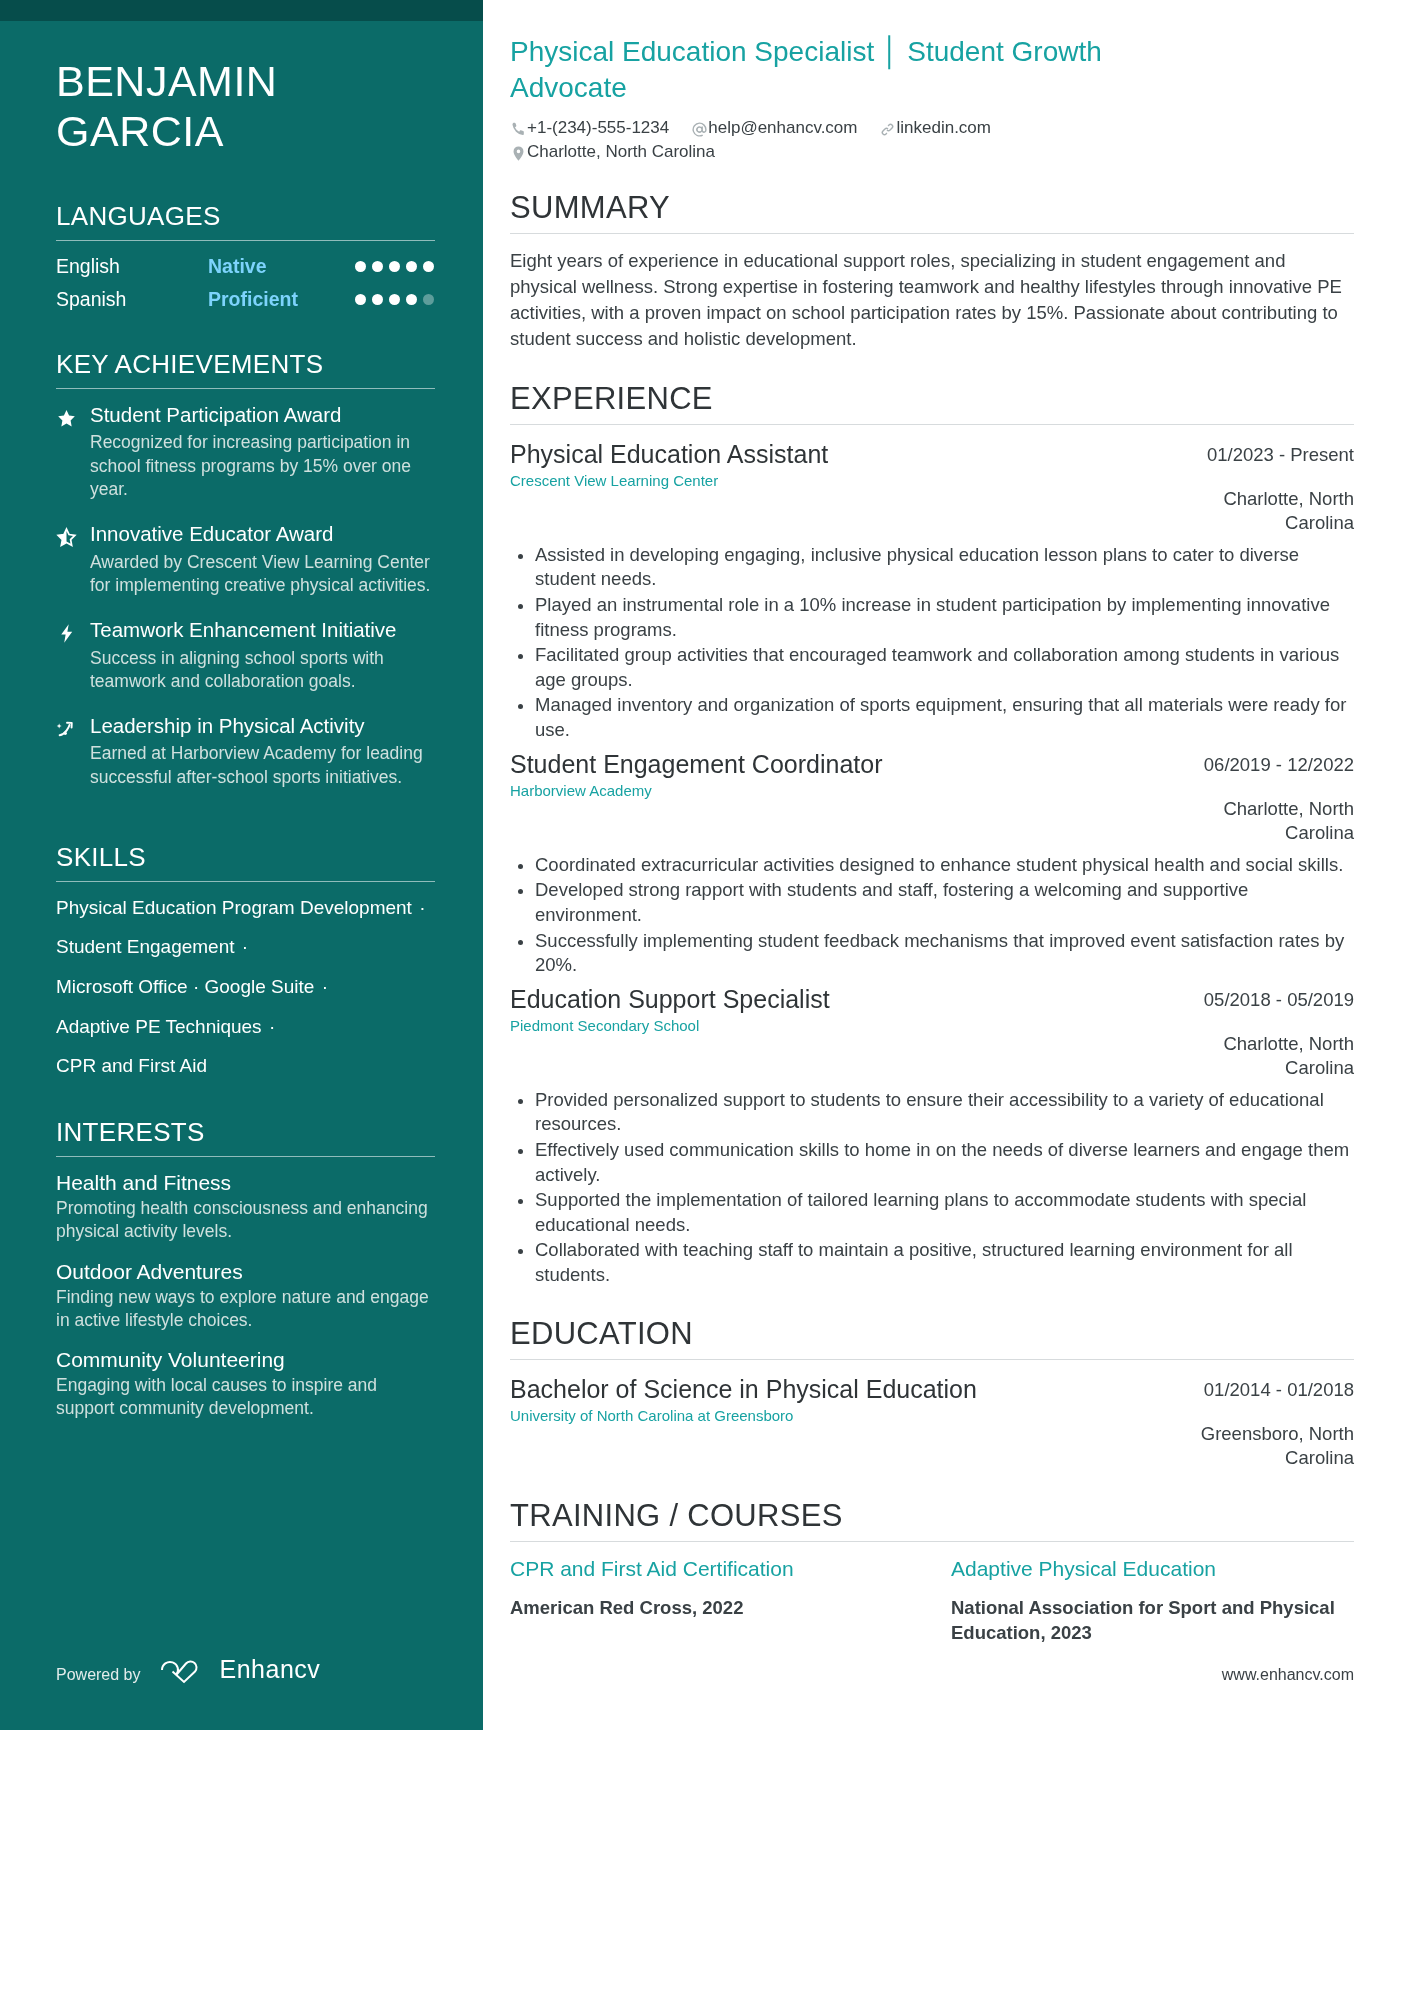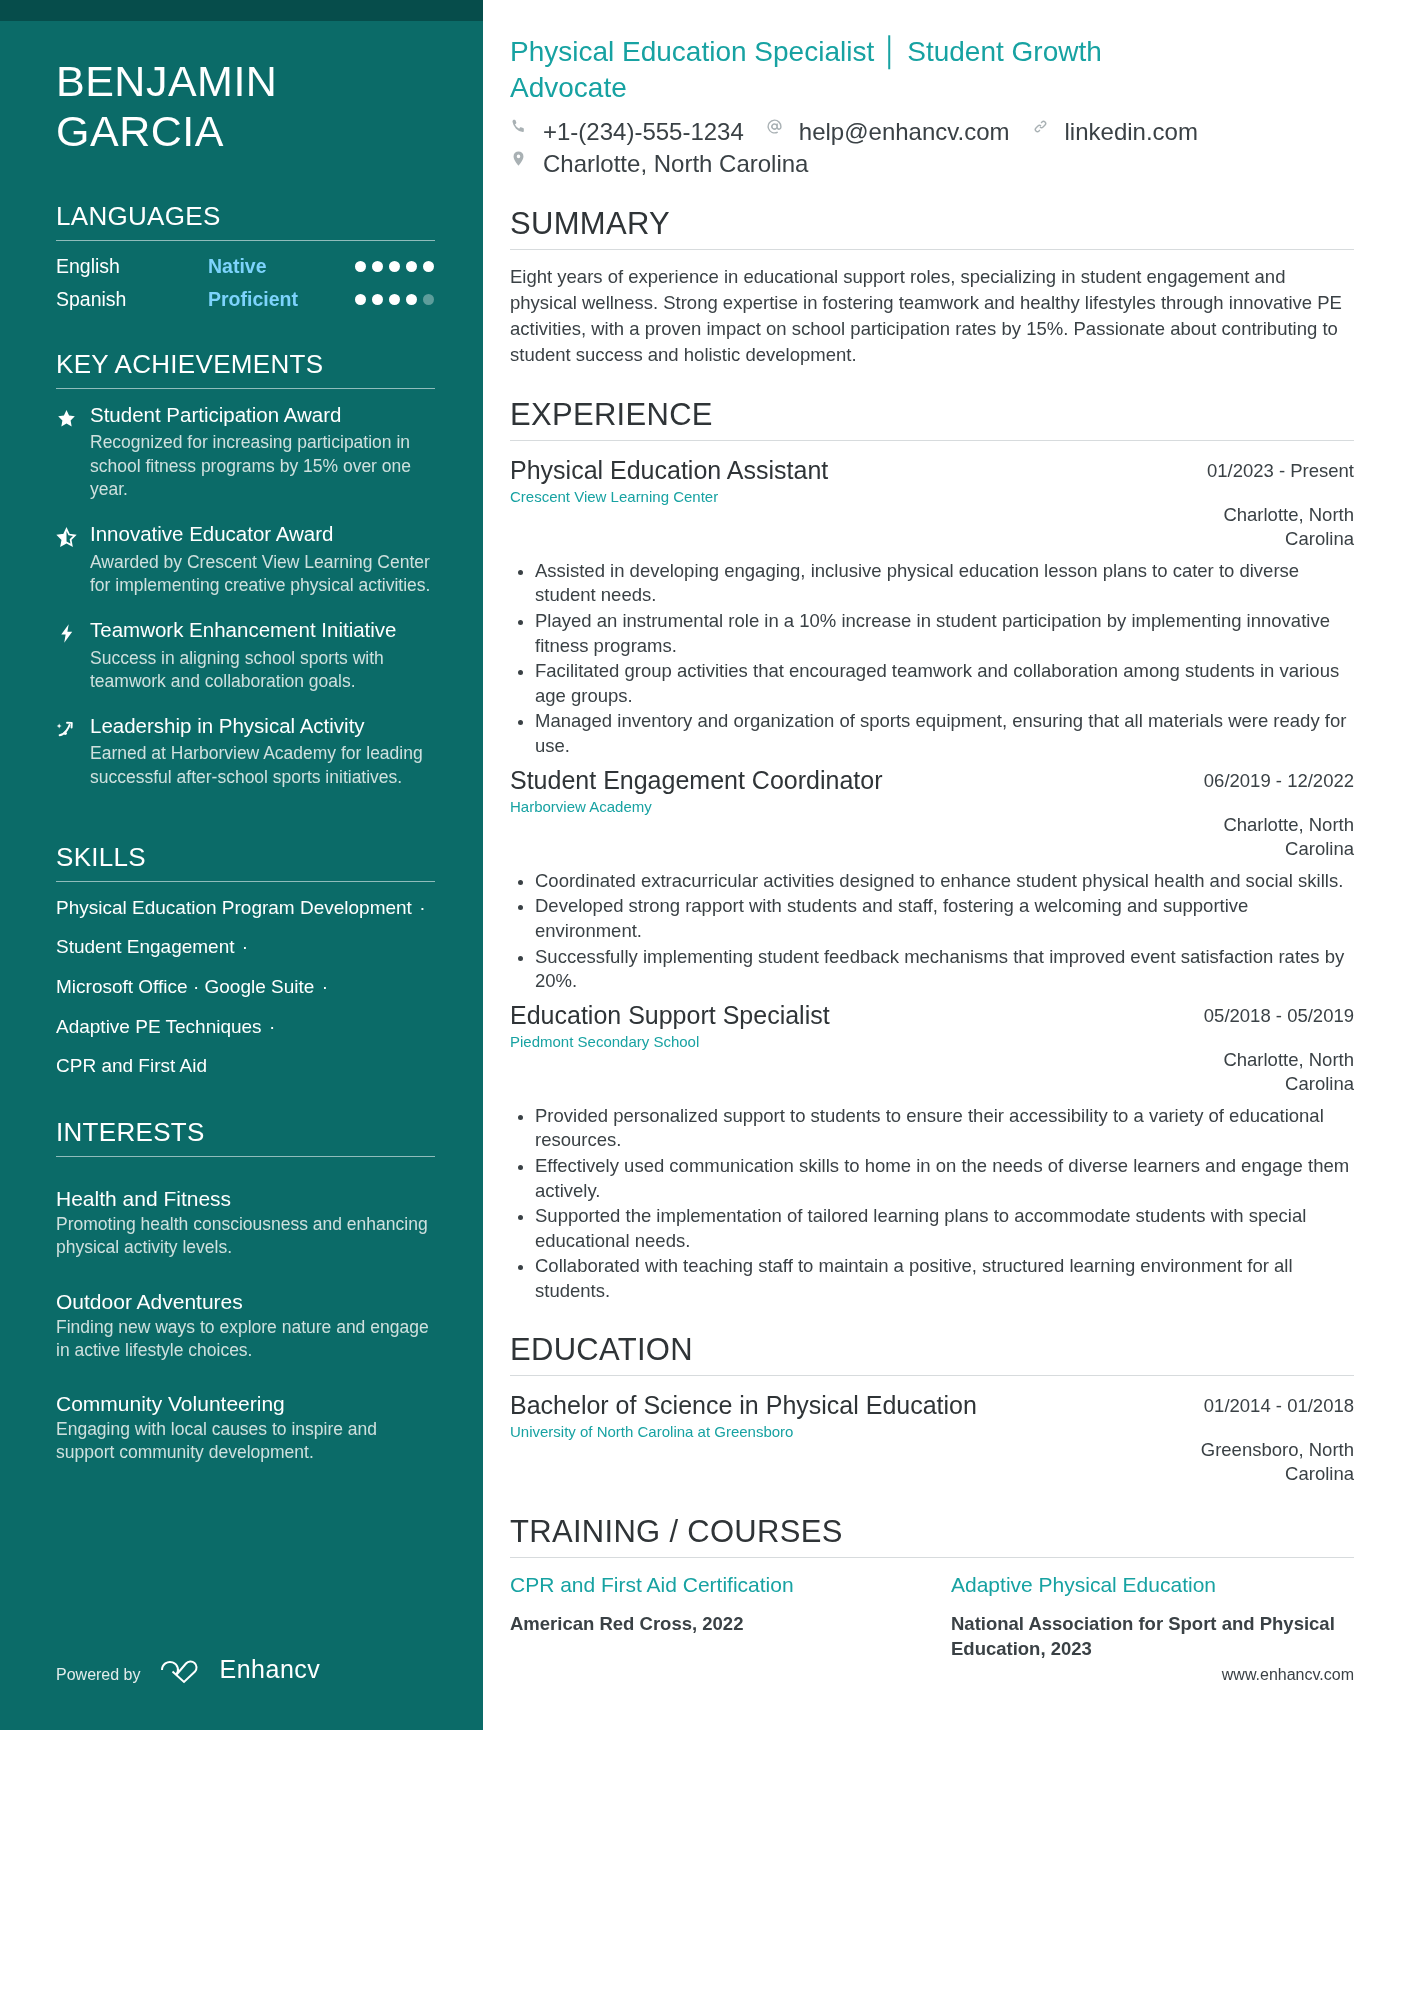--- a/index.html
+++ b/index.html
@@ -104,21 +104,20 @@
     color: #ffffff;
     margin-bottom: 15px;
   }
   .skill-dot { color: #ffffff; padding: 0 2px; }
 
   
   .int-title {
     font-size: 21px;
     color: #ffffff;
     margin-bottom: 2px;
-    margin-top: 30px;
   }
   .int-desc {
     font-size: 17.5px;
     line-height: 1.33;
     color: #cfe0de;
     margin-bottom: 16px;
   }
 
   
   .powered {
@@ -151,23 +150,23 @@
   }
   .contacts {
     display: flex;
     flex-wrap: wrap;
     align-items: center;
     gap: 8px 22px;
     margin-bottom: 4px;
   }
   .contact {
     display: flex;
-    align-items: flex-start;
-    gap: 16px;
-    font-size: 24px;
+    align-items: flex-end;
+    gap: 0;
+    font-size: 17px;
     color: #3a4145;
     white-space: nowrap;
   }
   .contact svg { display: block; width: 17px; height: 17px; fill: #a9b1b4; }
 
   .sec { margin-top: 28px; }
   .sec-h {
     font-size: 31px;
     font-weight: 400;
     letter-spacing: 0.3px;

